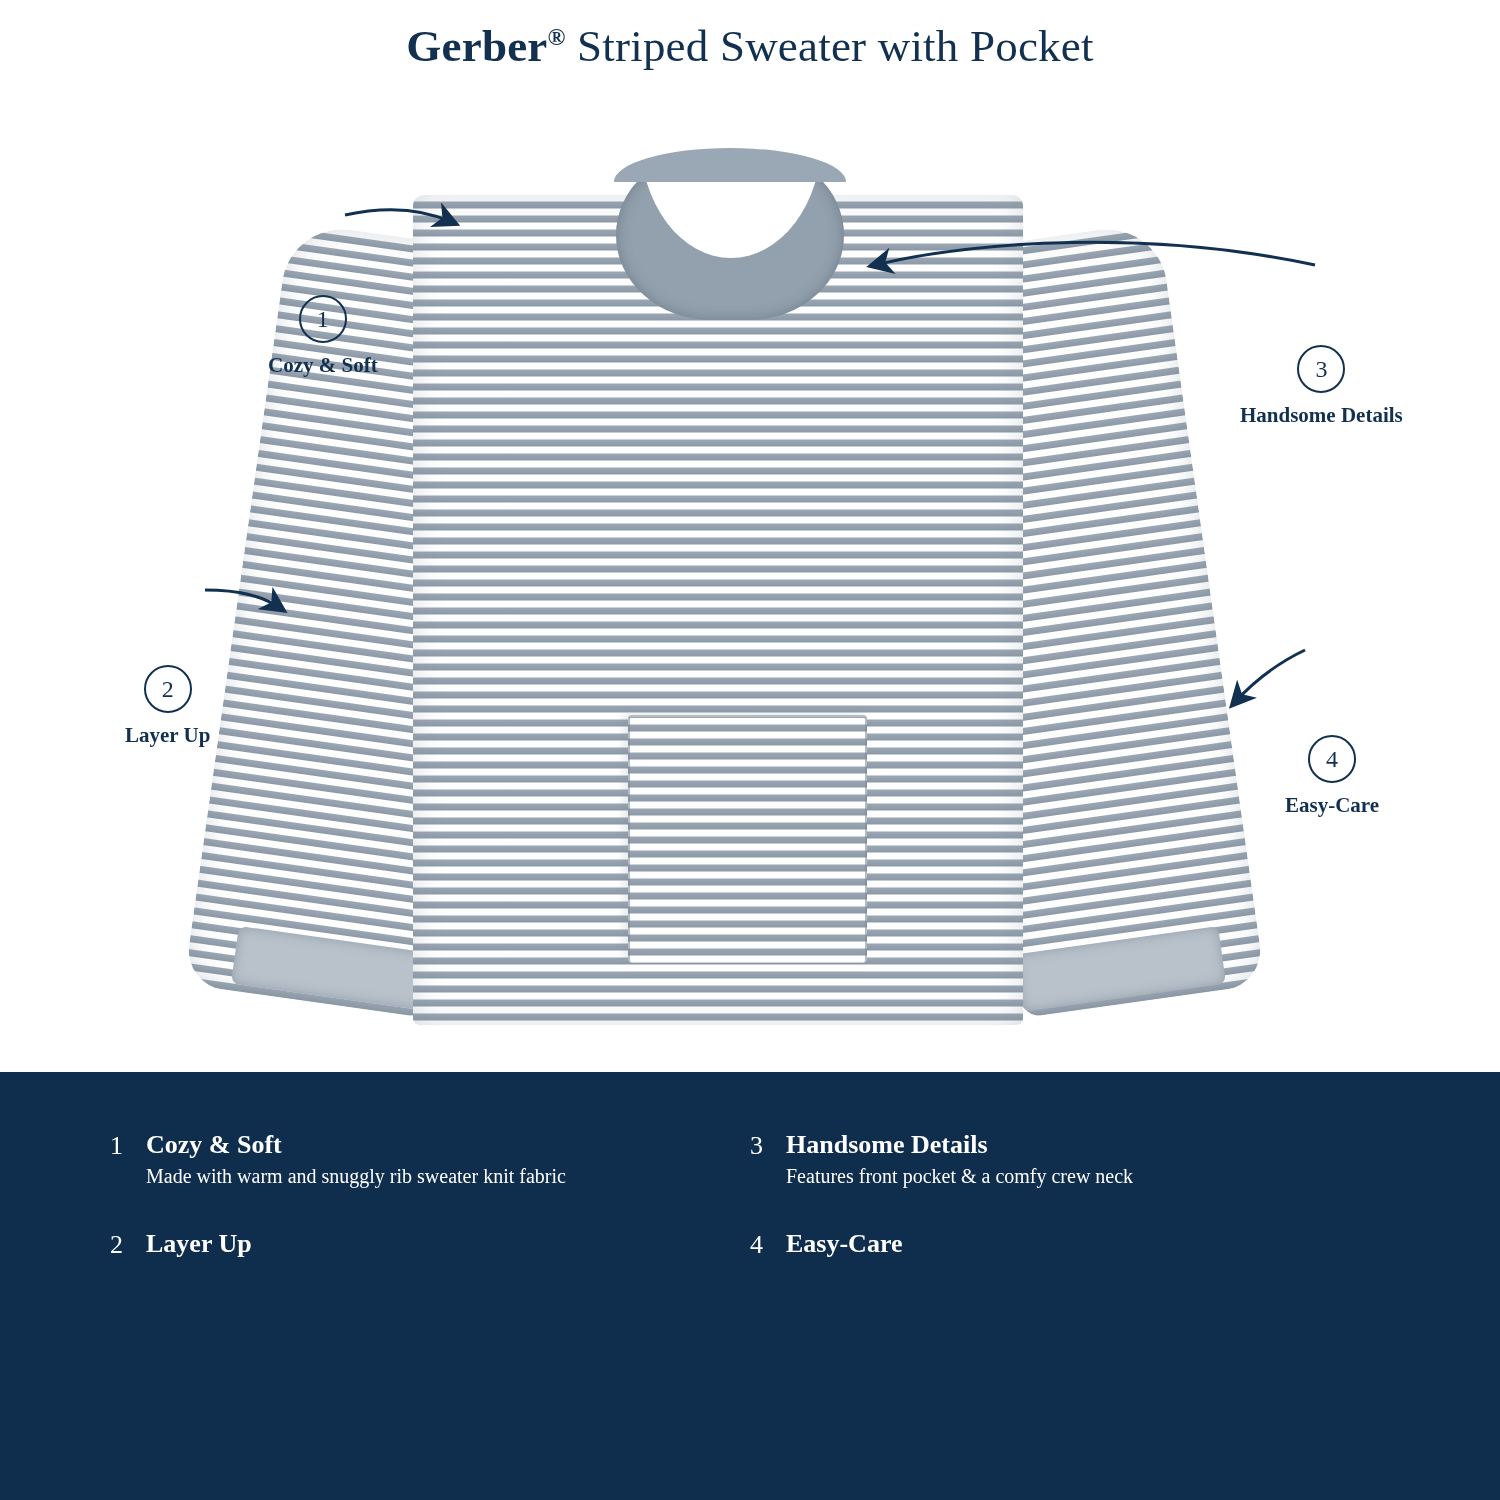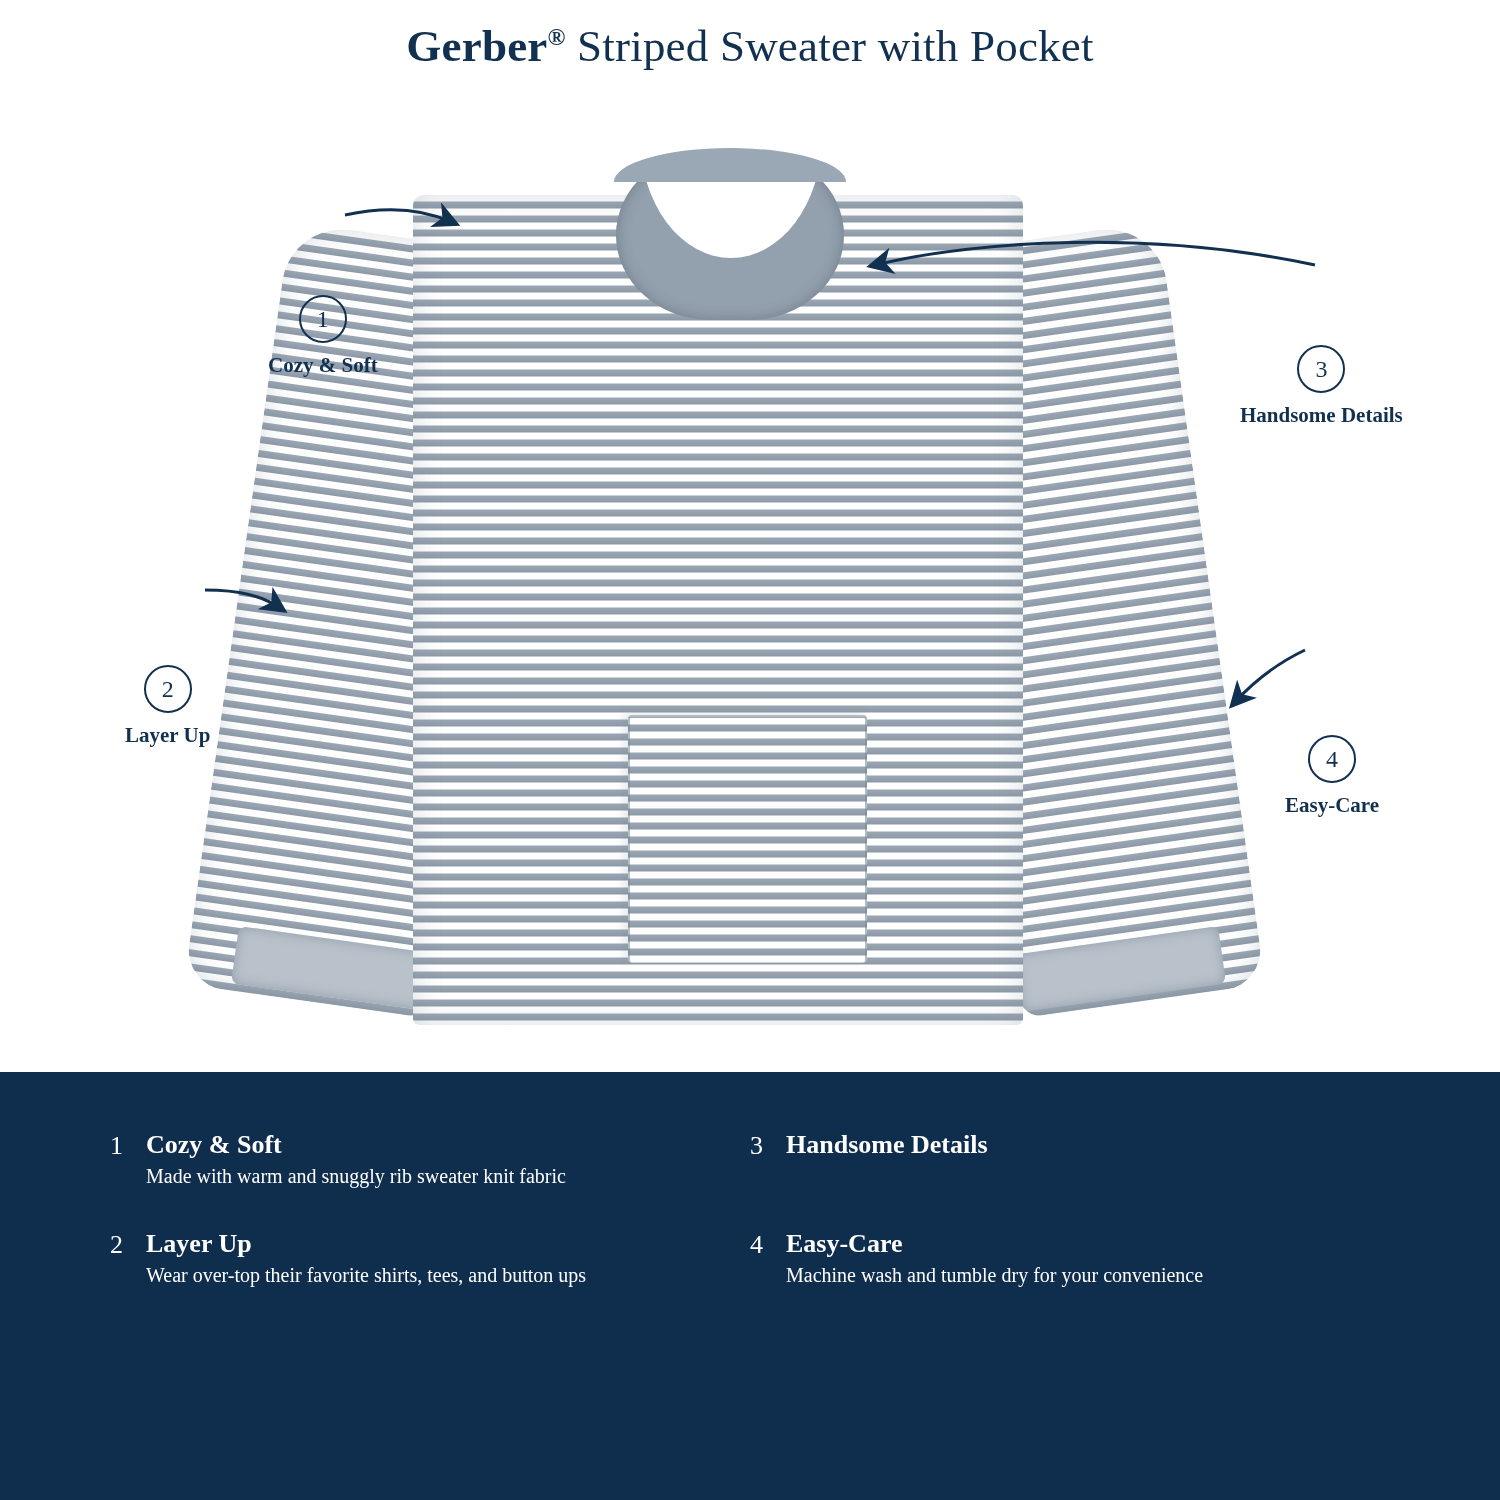--- a/index.html
+++ b/index.html
@@ -218,35 +218,34 @@
         <div class="feat-body">
           <div class="feat-title">Cozy &amp; Soft</div>
           <div class="feat-desc">Made with warm and snuggly rib sweater knit fabric</div>
         </div>
       </div>
 
       <div class="feat">
         <div class="feat-num">3</div>
         <div class="feat-body">
           <div class="feat-title">Handsome Details</div>
+          <div class="feat-desc">Features front pocket &amp; a comfy crew neck</div>
         </div>
       </div>
 
       <div class="feat">
         <div class="feat-num">2</div>
         <div class="feat-body">
           <div class="feat-title">Layer Up</div>
-          <div class="feat-desc">Wear over-top their favorite shirts, tees, and button ups</div>
         </div>
       </div>
 
       <div class="feat">
         <div class="feat-num">4</div>
         <div class="feat-body">
           <div class="feat-title">Easy-Care</div>
-          <div class="feat-desc">Machine wash and tumble dry for your convenience</div>
         </div>
       </div>
 
     </div>
   </div>
 
 </div>
 
 </body></html>

